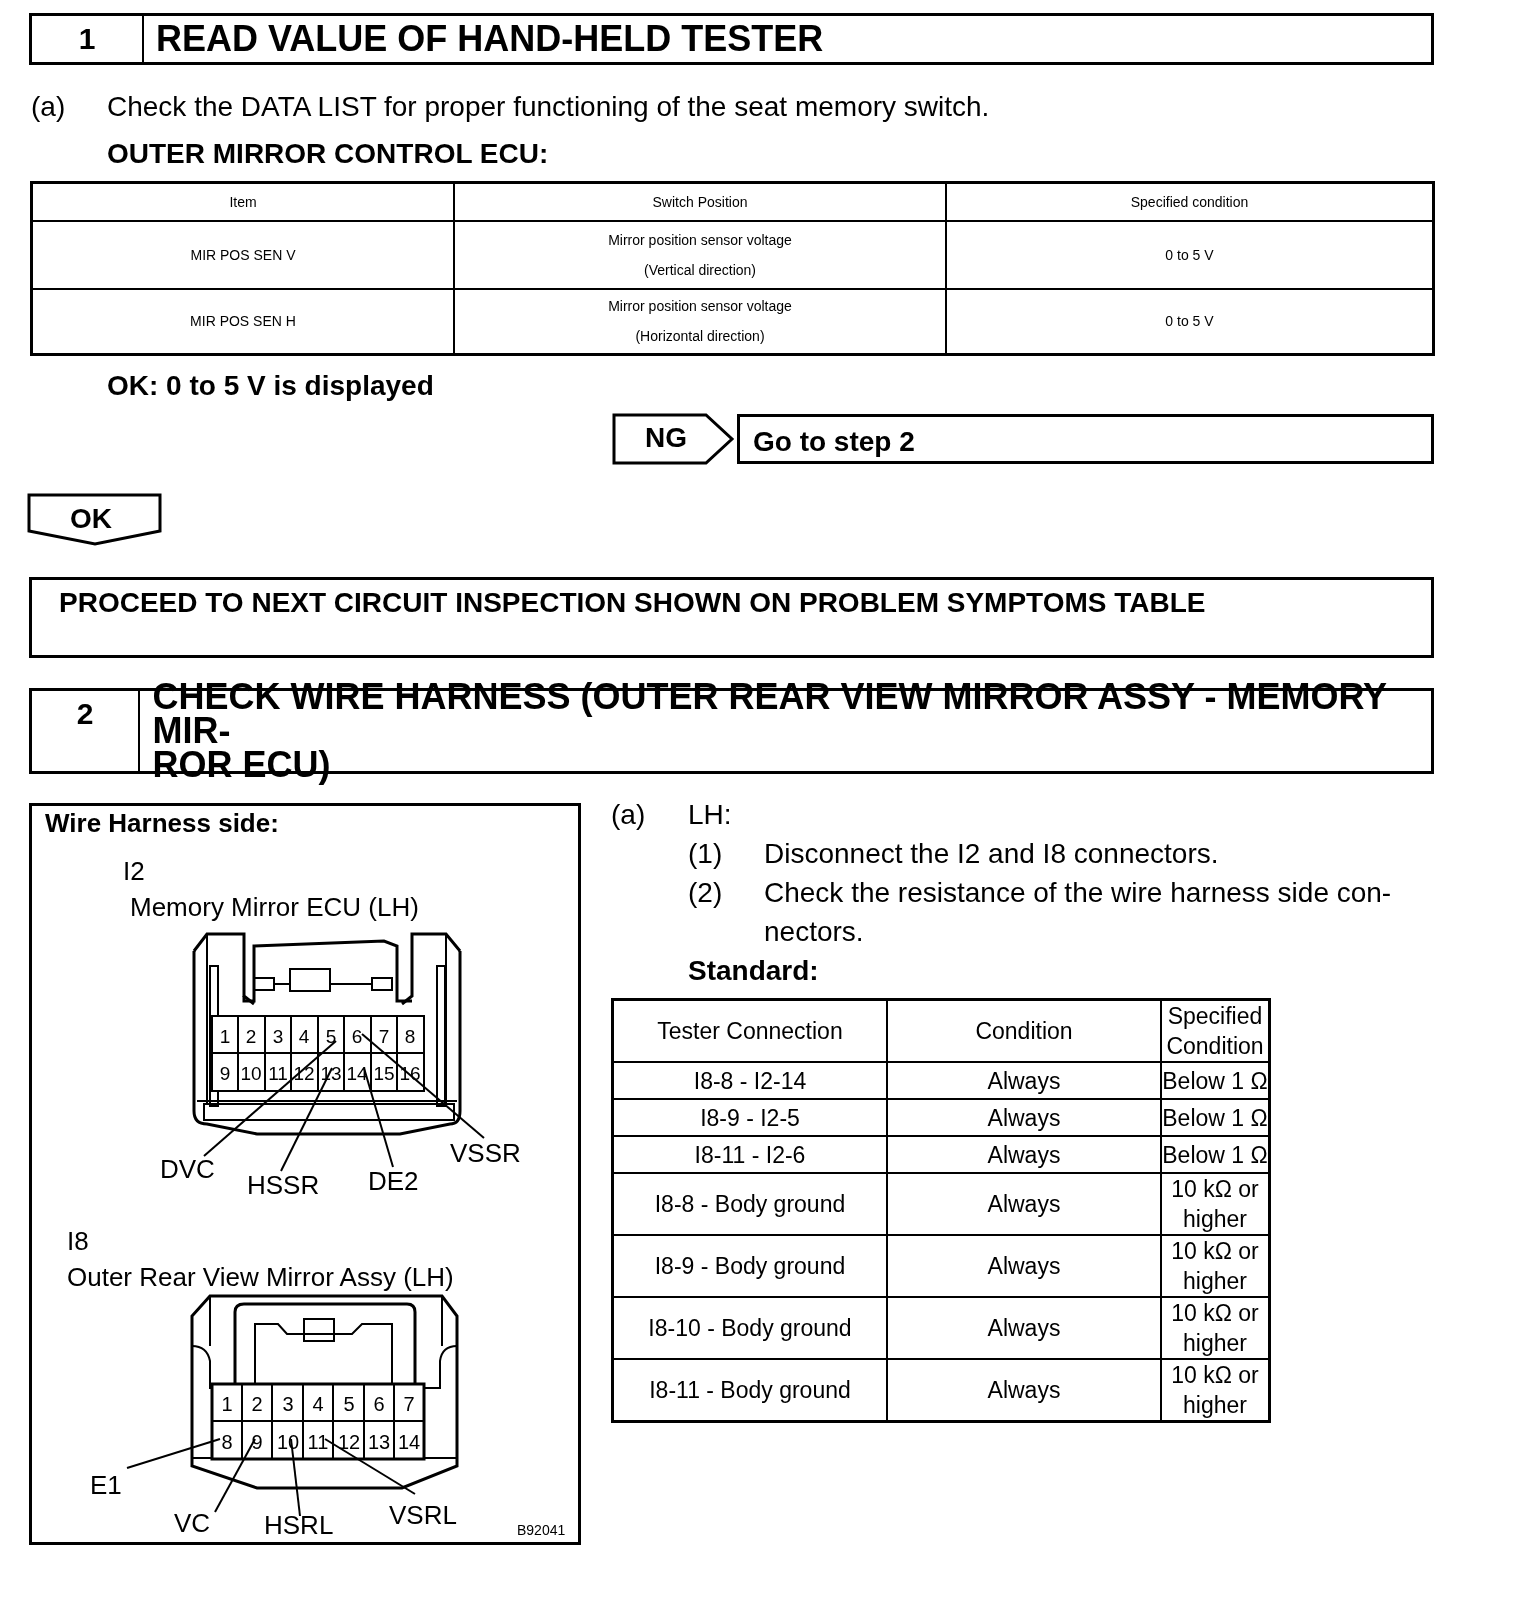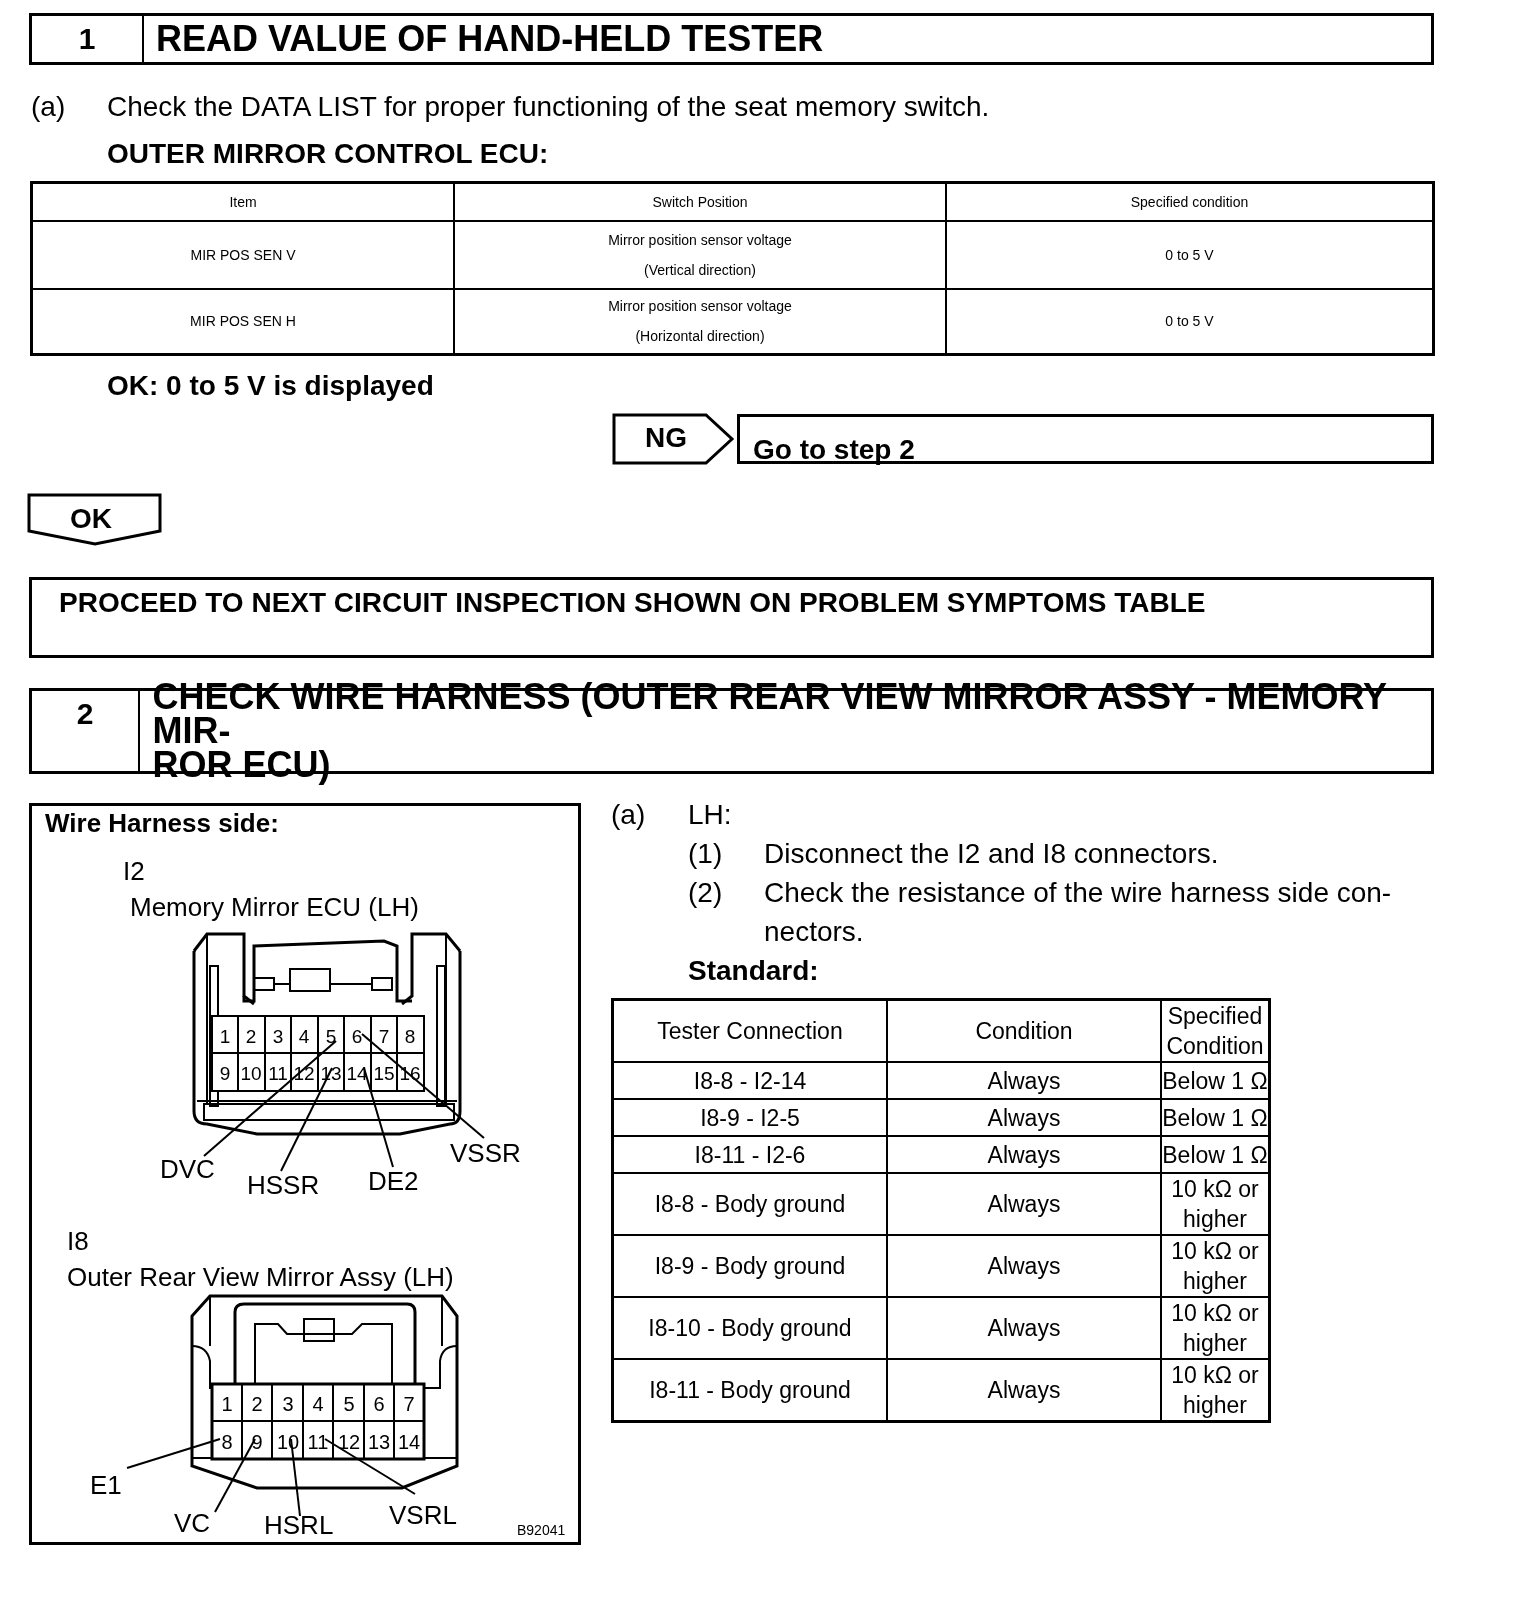--- a/index.html
+++ b/index.html
@@ -54,21 +54,21 @@
 </tbody>
   </table>
 
 <div class="txt bold" style="left:107px; top:370px;">OK: 0 to 5 V is displayed</div>
 
 <svg class="abs" style="left:612px; top:413px;" width="124" height="52" viewBox="0 0 124 52">
   <polygon points="2,2 94,2 120,26 94,50 2,50" fill="#fff" stroke="#000" stroke-width="3"></polygon>
 </svg>
 <div class="txt bold" style="left:645px; top:422px;">NG</div>
 <div class="abs" style="left:737px; top:414px; width:697px; height:50px; border:3px solid #000; box-sizing:border-box;">
-  <span class="bold" style="position:absolute; left:13px; top:17px; font-size:28px;">Go to step 2</span>
+  <span class="bold" style="position:absolute; left:13px; top:9px; font-size:28px;">Go to step 2</span>
 </div>
 
 <svg class="abs" style="left:27px; top:493px;" width="136" height="54" viewBox="0 0 136 54">
   <polygon points="2,2 133,2 133,38 68,51 2,38" fill="#fff" stroke="#000" stroke-width="3"></polygon>
 </svg>
 <div class="txt bold" style="left:70px; top:503px;">OK</div>
 
 <div class="abs" style="left:29px; top:577px; width:1405px; height:81px; border:3px solid #000; box-sizing:border-box;">
   <span class="bold" style="position:absolute; left:27px; top:7px; font-size:28px;">PROCEED TO NEXT CIRCUIT INSPECTION SHOWN ON PROBLEM SYMPTOMS TABLE</span>
 </div>

